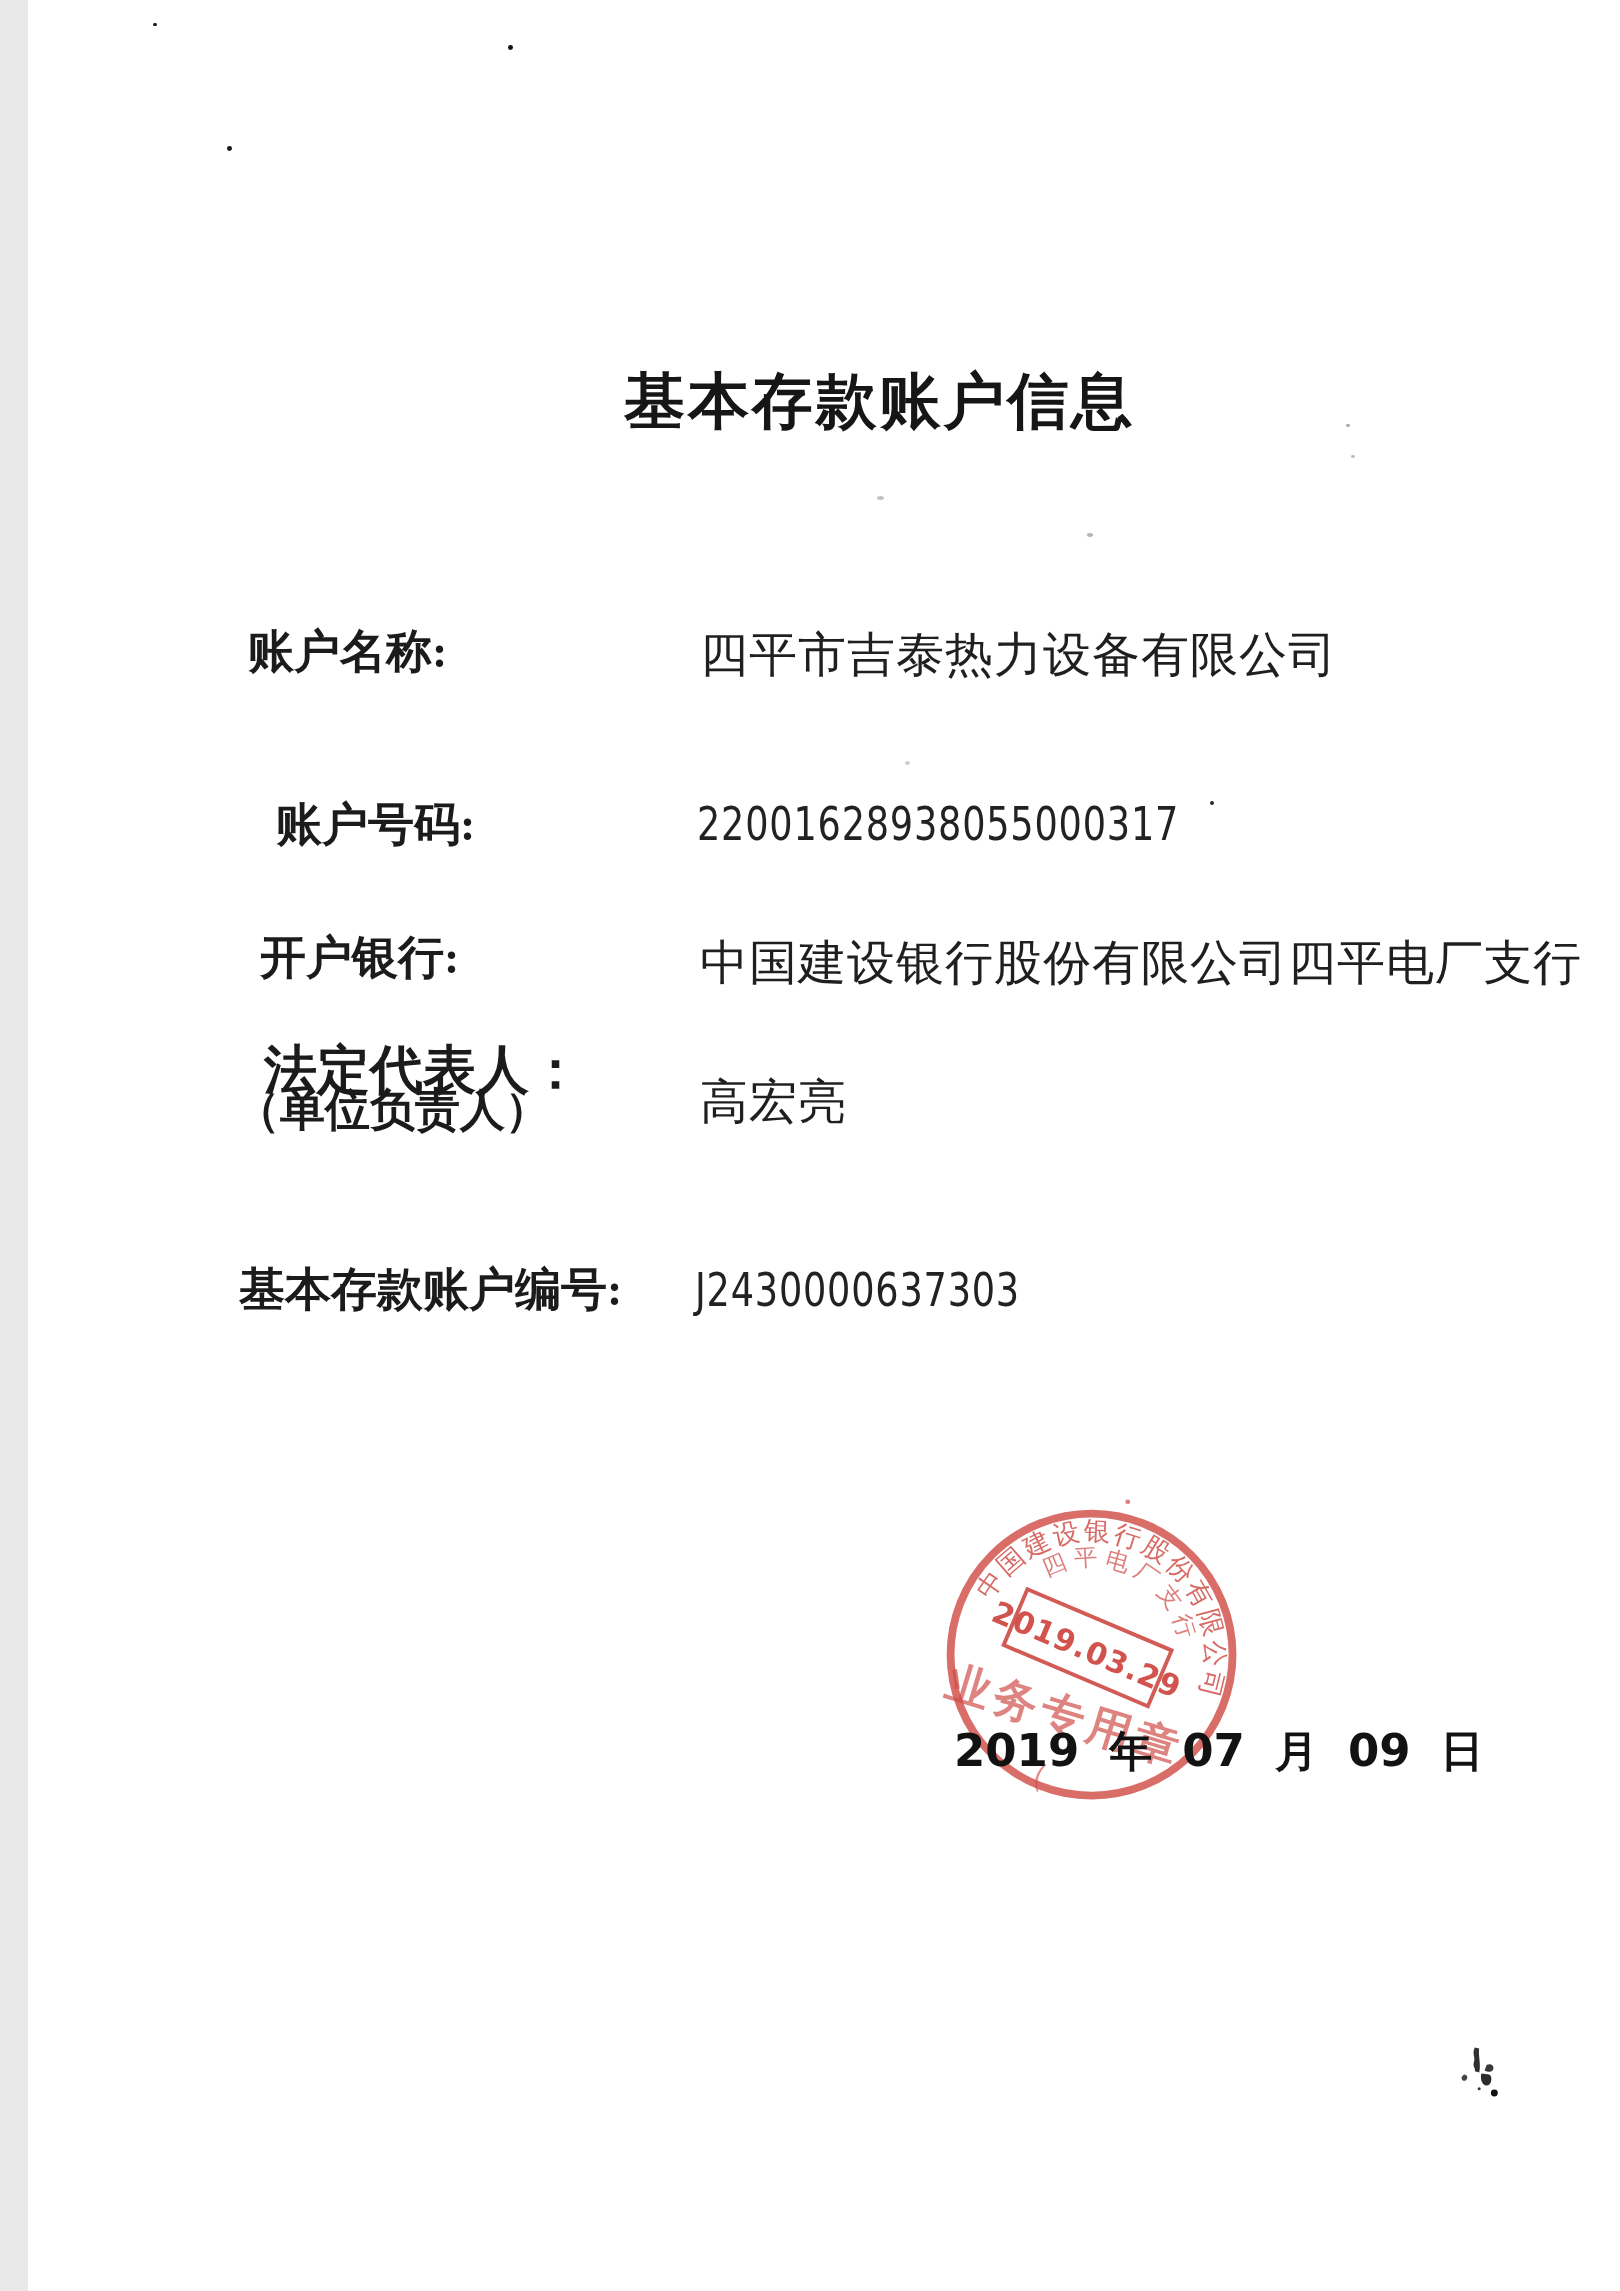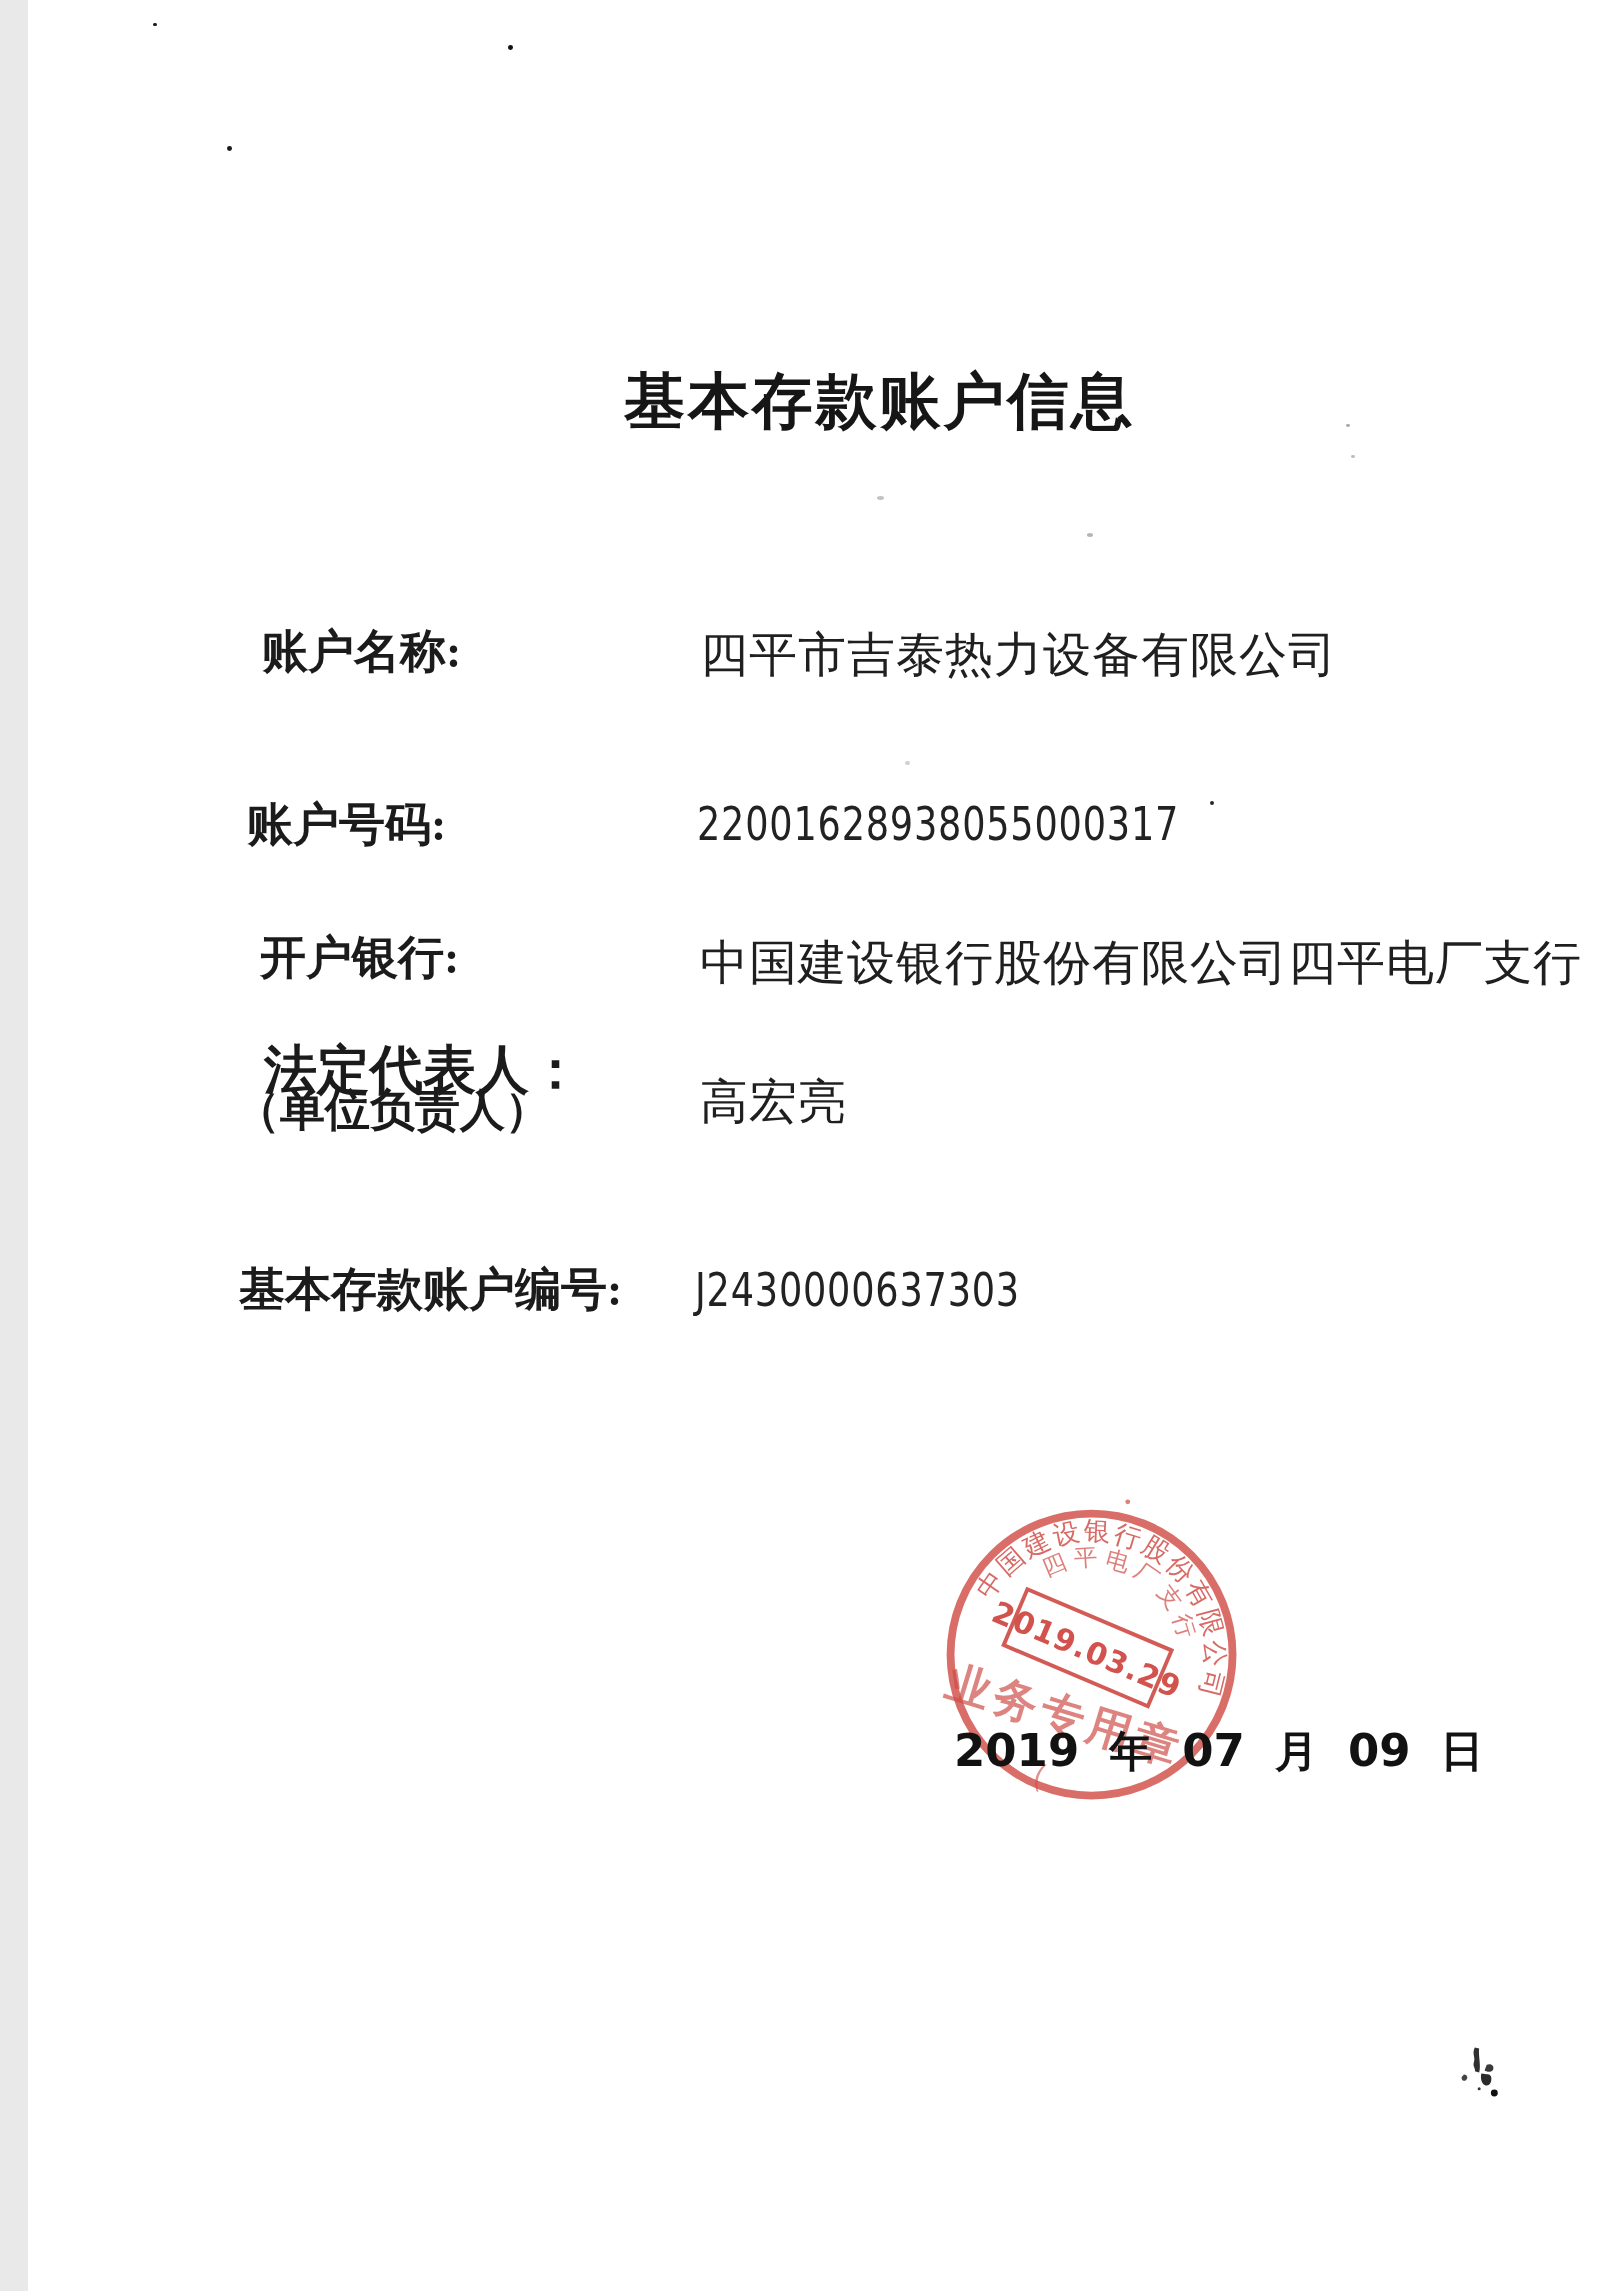--- a/index.html
+++ b/index.html
@@ -44,24 +44,24 @@
   .smudge{position:absolute;left:1423px;top:2041px;width:65px;height:65px;z-index:1;}
   .speck{position:absolute;border-radius:50%;z-index:1;}
 </style>
 </head>
 <body>
 
 <div class="doc">
 
   <h1 class="title">基本存款账户信息</h1>
 
-  <span class="label" style="left:234px;top:621px">账户名称:</span>
+  <span class="label" style="left:220px;top:621px">账户名称:</span>
   <span class="value cjk" style="left:672px;top:623px">四平市吉泰热力设备有限公司</span>
 
-  <span class="label" style="left:219px;top:794px">账户号码:</span>
+  <span class="label" style="left:248px;top:794px">账户号码:</span>
   <span class="value num" style="left:669px;top:796px">22001628938055000317</span>
 
   <span class="label" style="left:232px;top:927px">开户银行:</span>
   <span class="value cjk" style="left:672px;top:931px">中国建设银行股份有限公司四平电厂支行</span>
 
   <span class="label" style="left:236px;top:1035px;font-size:53px">法定代表人：</span>
   <span class="label" style="left:207px;top:1080px;font-size:45px">（单位负责人）</span>
   <span class="value cjk" style="left:672px;top:1070px">高宏亮</span>
 
   <span class="label" style="left:211px;top:1259px">基本存款账户编号:</span>

